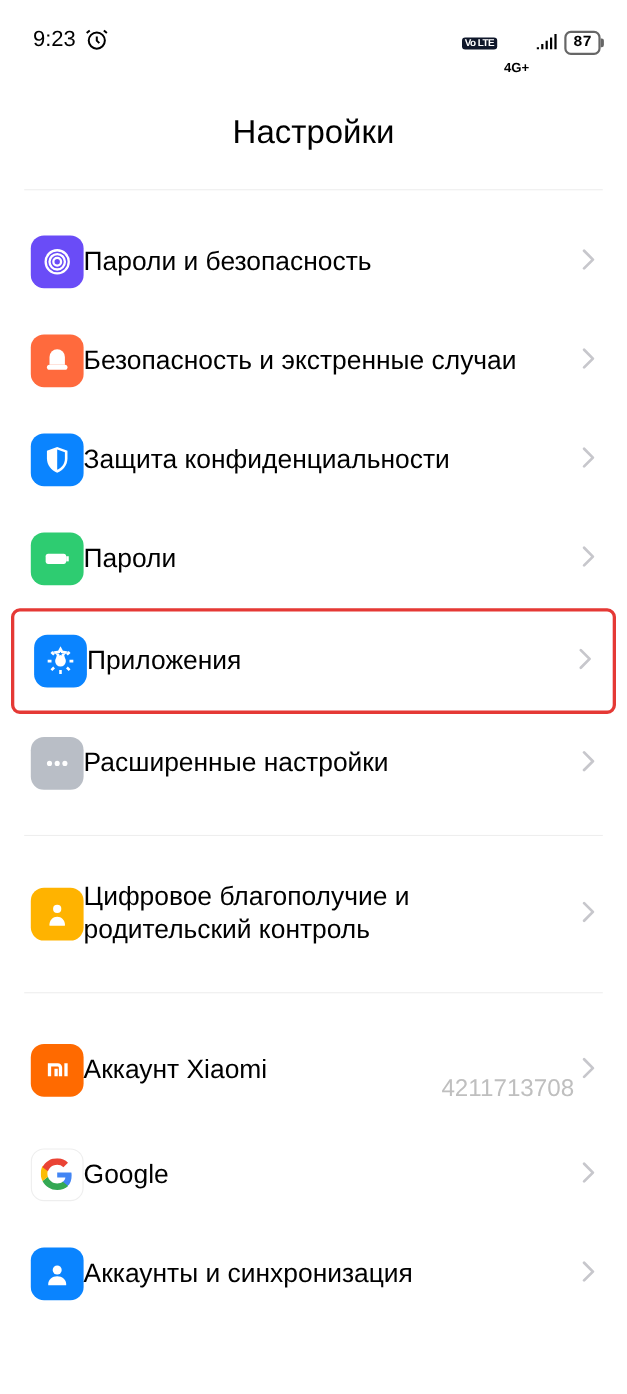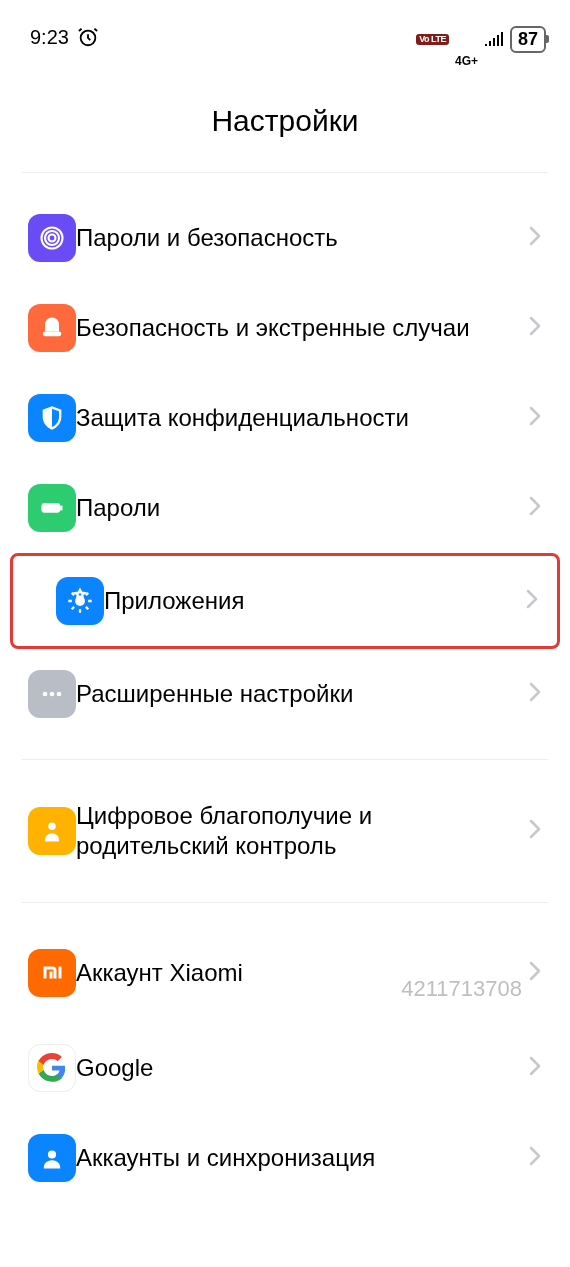--- a/index.html
+++ b/index.html
@@ -18,36 +18,37 @@
   padding: 10px 24px 6px 30px;
   font-size: 20px;
   font-weight: 500;
 }
 .status-left { display: flex; align-items: flex-start; gap: 8px; }
 .status-right { display: flex; align-items: center; gap: 6px; }
 .battery-box {
   border: 2px solid #666;
   border-radius: 6px;
   padding: 1px 6px;
-  font-size: 18px;
+  font-size: 14px;
   font-weight: 600;
   position: relative;
+  font-family: Liberation Mono, monospace;
 }
 .battery-box::after {
   content: "";
   position: absolute;
   right: -5px;
   top: 50%;
   transform: translateY(-50%);
   width: 3px; height: 8px;
   background: #666;
   border-radius: 0 2px 2px 0;
 }
 .volte-box {
-  background:#7f1d1d; color:#fff; font-size:9px; padding:1px 3px; border-radius:3px;
+  background:#0f172a; color:#fff; font-size:9px; padding:1px 3px; border-radius:3px;
   font-weight:700; letter-spacing:-0.5px; line-height:1;
 }
 .sig-text { font-size: 12px; font-weight:600;margin-top:44px; }
 .page-title {
   text-align: center;
   font-size: 30px;
   font-weight: 500;
   padding: 30px 0 34px;
 }
 .section-sep {
@@ -82,21 +83,20 @@
   margin-right: 6px;
   margin-top: 32px;
 }
 .chevron {
   flex-shrink: 0;
 }
 .highlight-box {
   border: 3px solid #e53935;
   border-radius: 8px;
   margin: 0 10px;
-  padding-left: 25px;
 }
 .highlight-box .item { padding: 21px 18px; }
 </style>
 </head>
 <body>
 
 <div class="status-bar">
   <div class="status-left">
     <span>9:23</span>
     <span>

